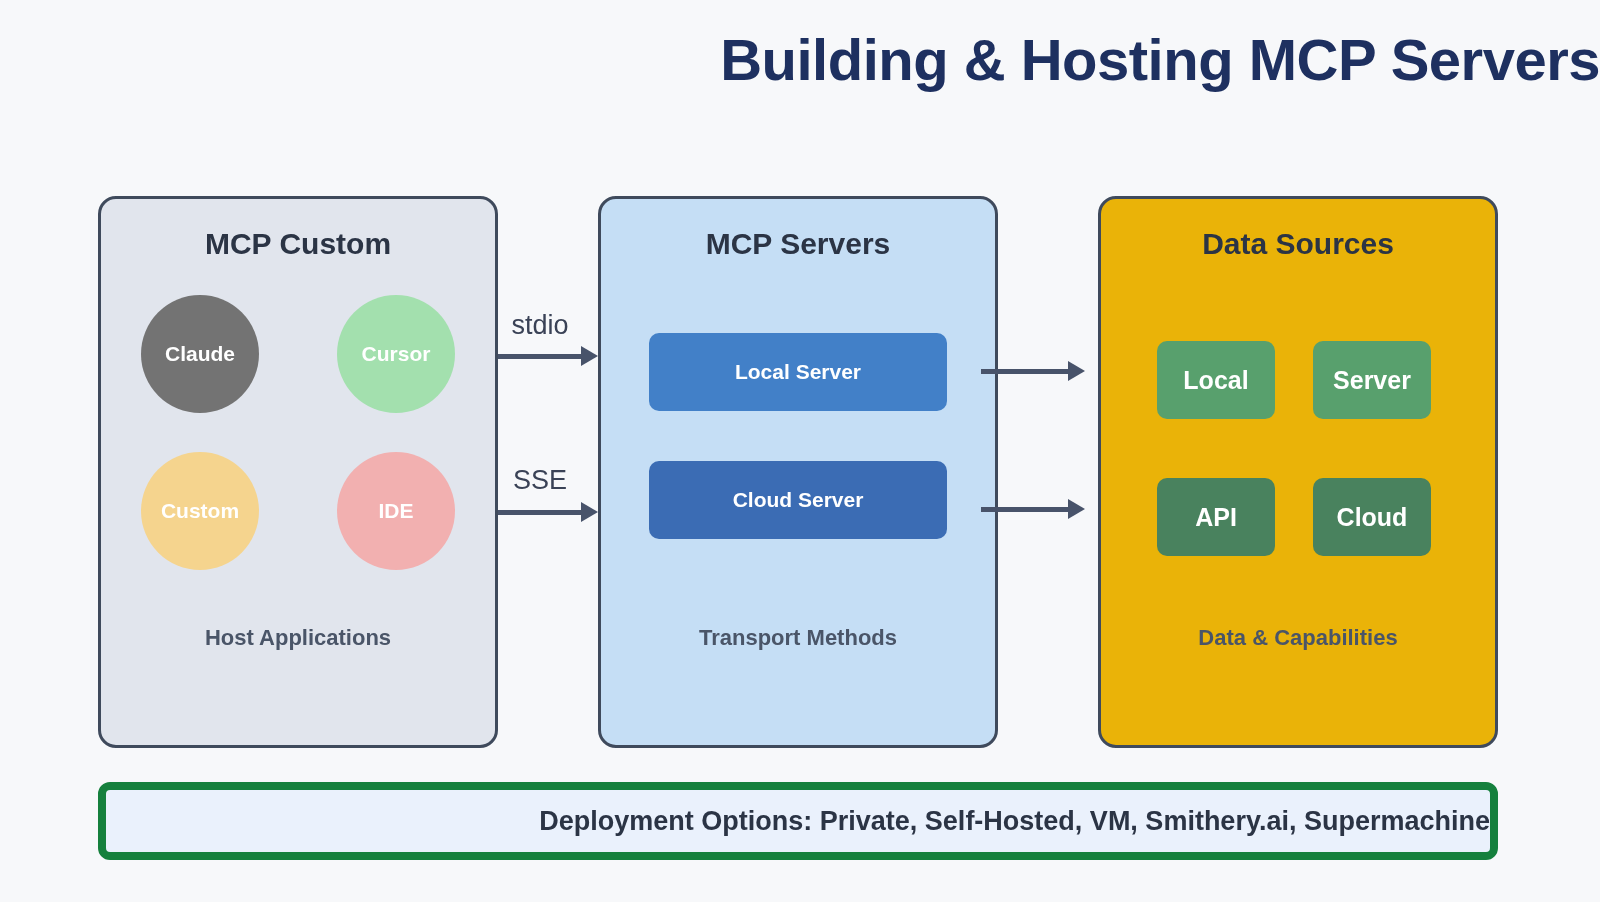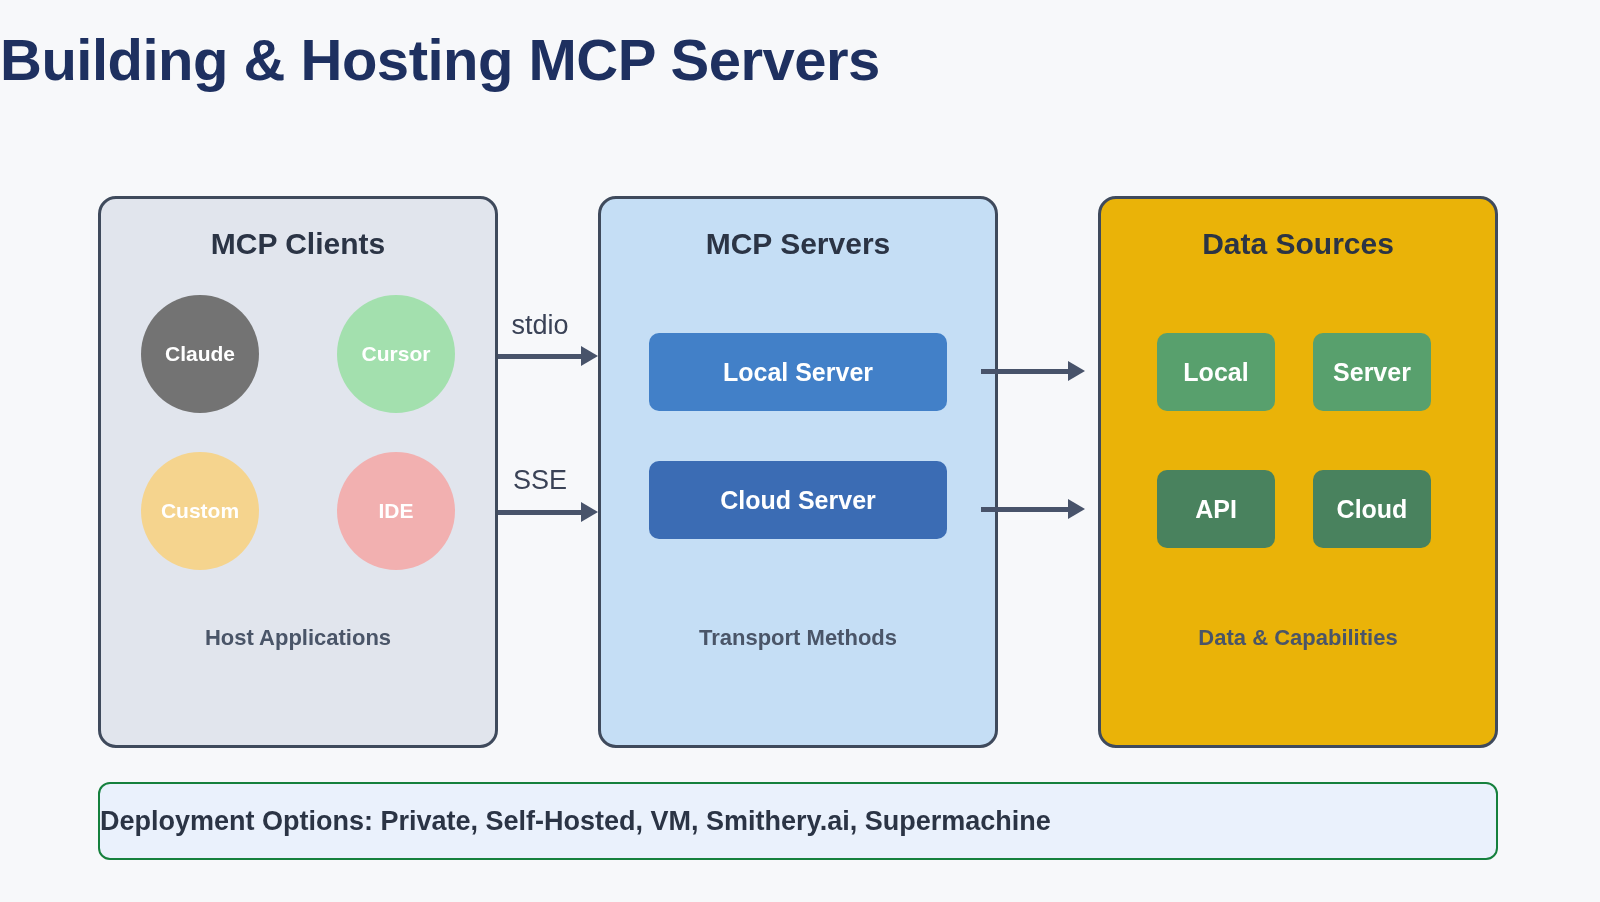--- a/index.html
+++ b/index.html
@@ -14,21 +14,21 @@
     overflow: hidden;
     position: relative;
   }
 
   
   #page-title {
     position: absolute;
     top: 28px;
     left: 0;
     width: 1600px;
-    text-align: left;
+    text-align: right;
     font-size: 58px;
     font-weight: bold;
     color: #1e3060;
     letter-spacing: -0.5px;
     line-height: 1.1;
   }
 
   
   #panels {
     position: absolute;
@@ -108,29 +108,29 @@
   .server-box {
     position: relative;
     margin: 0 auto 50px auto;
     width: 298px;
     height: 78px;
     border-radius: 10px;
     display: flex;
     align-items: center;
     justify-content: center;
     color: #ffffff;
-    font-size: 25px;
+    font-size: 21px;
     font-weight: bold;
   }
   .server-box:last-child { margin-bottom: 0; }
 
   
   .source-grid {
     position: absolute;
-    top: 134px;
+    top: 142px;
     left: 0;
     width: 100%;
     height: 260px;
   }
   .source-box {
     position: absolute;
     width: 118px;
     height: 78px;
     border-radius: 10px;
     display: flex;
@@ -178,40 +178,41 @@
   .arrow-label.lab1 { left: 498px; top: 465px; width: 84px; }
 
   
   #deployment-bar {
     position: absolute;
     left: 98px;
     top: 782px;
     width: 1400px;
     height: 78px;
     background: #eaf1fc;
-    border: 2px solid #15803d;
+    border: 8px solid #15803d;
     border-radius: 12px;
     box-sizing: border-box;
     display: flex;
     align-items: center;
-    justify-content: flex-start;
+    justify-content: flex-end;
     font-size: 27px;
     font-weight: bold;
     color: #2b3445;
+    padding-left: 36px;
   }
 </style>
 </head>
 <body>
 
 <div id="page-title">Building &amp; Hosting MCP Servers</div>
 
 <div id="panels">
 
   <div class="panel panel-clients">
-    <div class="panel-title">MCP Clients</div>
+    <div class="panel-title">MCP Custom</div>
 
     <div class="circle-grid">
       <div class="circle pos0" style="background:#737373">
         <span>Claude</span>
       </div>
       <div class="circle pos1" style="background:#a3e0ae">
         <span>Cursor</span>
       </div>
       <div class="circle pos2" style="background:#f5d48e">
         <span>Custom</span>

